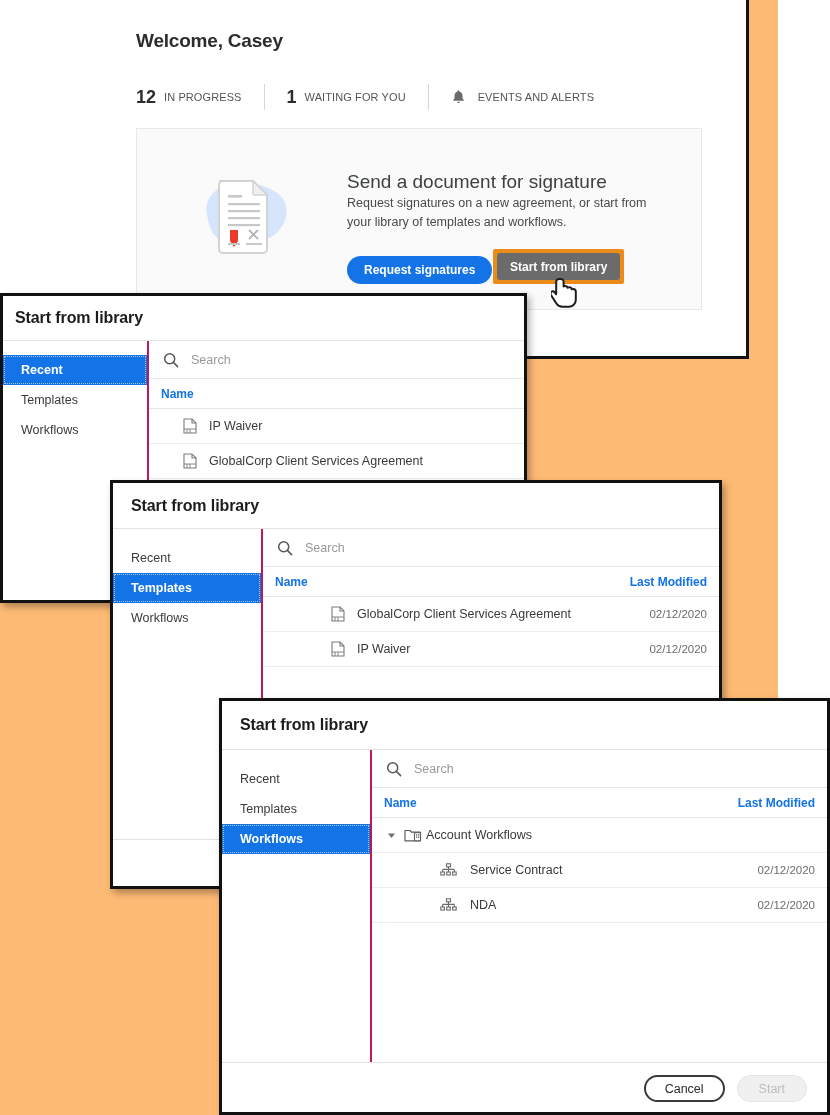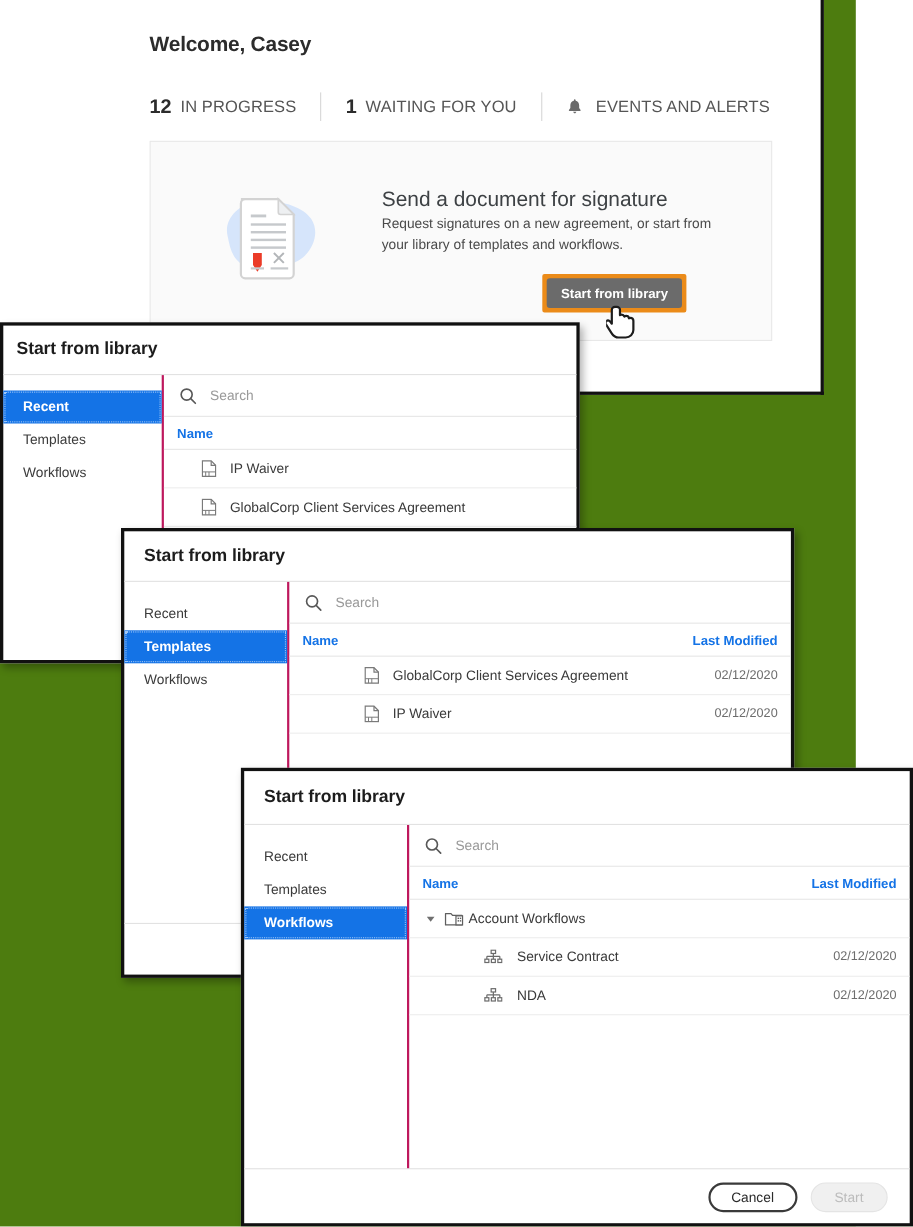--- a/index.html
+++ b/index.html
@@ -2,40 +2,40 @@
 <html><head>
 <meta charset="utf-8">
 <style>
   * { box-sizing: border-box; margin: 0; padding: 0; }
   html, body {
     width: 830px; height: 1115px;
     background: #ffffff;
     font-family: "Liberation Sans", sans-serif;
     overflow: hidden;
   }
-  #root { position: relative; width: 778px; height: 1115px; background:#4d7c0f; }
+  #root { position: relative; width: 778px; height: 1115px; background:#fdba74; }
 
   
   .app-panel {
     position: absolute; left: 0; top: 0; width: 749px; height: 359px;
     background: #ffffff;
     border-right: 3px solid #111;
     border-bottom: 3px solid #111;
   }
   .welcome-title {
     position: absolute; left: 136px; top: 30px;
     font-size: 19px; font-weight: bold; color: #2c2c2c; letter-spacing: -0.2px;
   }
   .stats-row {
     position: absolute; left: 136px; top: 82px; height: 30px;
     display: flex; align-items: center;
   }
   .stat { display: flex; align-items: center; height: 30px; }
   .stat-num { font-size: 18px; font-weight: bold; color: #2c2c2c; margin-right: 8px; }
-  .stat-label { font-size: 15px; color: #555; letter-spacing: 0.1px; }
+  .stat-label { font-size: 11px; color: #555; letter-spacing: 0.1px; }
   .stat-sep { width: 1px; height: 26px; background: #d6d6d6; margin: 0 22px; }
   .bell-icon { margin-right: 12px; display:flex; align-items:center; }
 
   
   .promo-card {
     position: absolute; left: 136px; top: 128px; width: 566px; height: 182px;
     background: #fafafa; border: 1px solid #e8e8e8;
   }
   .promo-illus { position: absolute; left: 52px; top: 38px; width: 110px; height: 104px; }
   .promo-title {
@@ -181,20 +181,21 @@
           <rect x="39" y="50" width="32" height="2.2" fill="#c6c9cc"></rect>
           <rect x="39" y="57" width="32" height="2.2" fill="#c6c9cc"></rect>
           <path d="M41 63h8v11l-4 6-4-6z" fill="#eb3b28"></path>
           <rect x="39" y="76" width="12" height="2" fill="#c6c9cc"></rect>
           <rect x="57" y="76" width="16" height="2" fill="#c6c9cc"></rect>
           <path d="M60 63l9 9M69 63l-9 9" stroke="#b3b6b9" stroke-width="1.8"></path>
         </svg>
       </div>
       <div class="promo-title">Send a document for signature</div>
       <div class="promo-sub">Request signatures on a new agreement, or start from your library of templates and workflows.</div>
+      <button class="btn-primary">Request signatures</button>
       <div class="btn-secondary-wrap">
         <button class="btn-secondary">Start from library</button>
       </div>
       <div class="cursor-hand">
         <svg width="30" height="34" viewBox="0 0 30 34">
           <path d="M8 2c-1.6 0-2.8 1.2-2.8 2.7v12.6l-1.7-2.1c-.9-1.1-2.5-1.2-3.4-.2-.8.9-.8 2.2-.1 3.1l5.4 8.4c1.3 2 3.6 3.3 6.1 3.3h6.3c3.9 0 7-3 7-6.7v-8.6c0-1.4-1.2-2.6-2.6-2.6-.5 0-1 .2-1.4.4-.2-1.2-1.3-2.1-2.6-2.1-.6 0-1.1.2-1.6.5-.4-1-1.4-1.7-2.6-1.7-.5 0-1 .1-1.4.4V4.7C12.6 3.2 11.4 2 9.8 2z" fill="#fff" stroke="#1d1d1d" stroke-width="2" stroke-linejoin="round"></path>
         </svg>
       </div>
     </div>
   </div>

